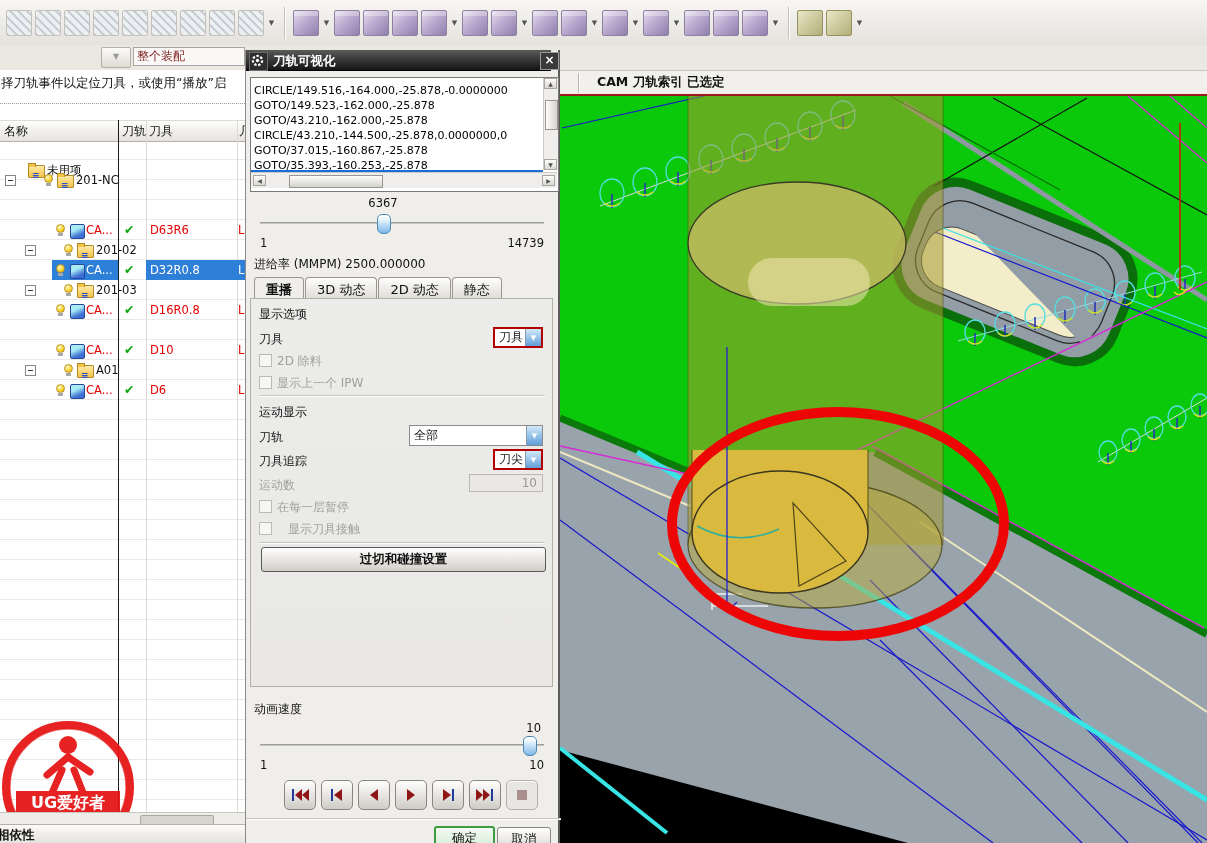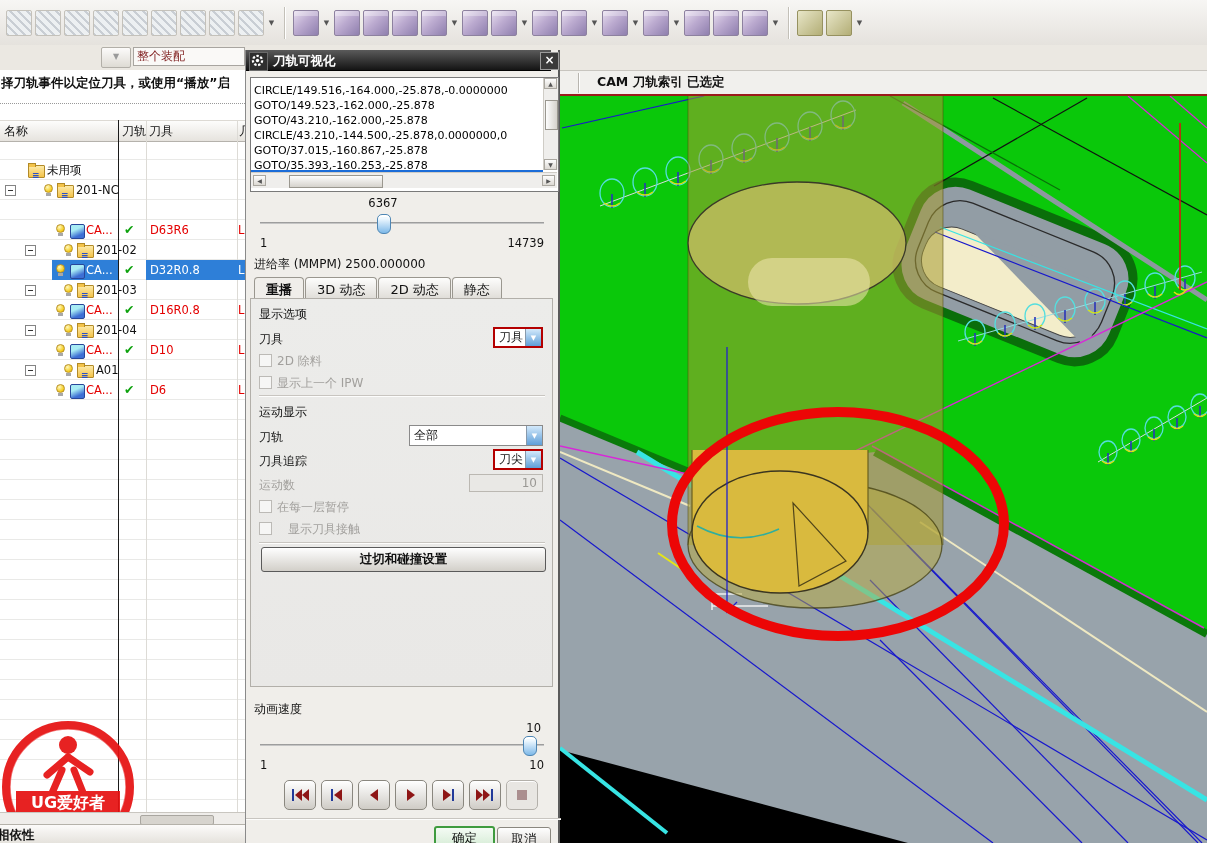--- a/index.html
+++ b/index.html
@@ -18,21 +18,21 @@
   .dd{width:9px;height:24px;color:#555;font-size:7px;display:flex;align-items:center;justify-content:center;flex:0 0 auto;}
   .tsep{width:1px;height:32px;background:#c3c0b8;box-shadow:1px 0 0 #fff;margin:0 5px;flex:0 0 auto;}
   
   #strip{left:0;top:45px;width:1207px;height:25px;background:#ebe8e2;border-bottom:1px solid #d6d3cc;}
   #asm-dd{left:101px;top:2px;width:28px;height:19px;background:linear-gradient(#fcfbfa,#dedbd4);
           border:1px solid #b2afa8;border-radius:2px;color:#9a9a9a;font-size:8px;text-align:center;line-height:18px;}
   #asm-input{left:133px;top:2px;width:104px;height:17px;border:1px solid #a8a5a0;background:#faf9f7;
              color:#7f1d1d;font-size:12px;padding:0 3px;font-family:inherit;}
   
   #left{left:0;top:70px;width:245px;height:773px;background:#fff;}
-  #prompt{left:1px;top:5px;width:243px;font-weight:bold;font-size:12.5px;white-space:nowrap;overflow:hidden;}
+  #prompt{left:1px;top:5px;width:243px;font-weight:normal;font-size:12.5px;white-space:nowrap;overflow:hidden;}
   #dotline{left:0;top:33px;width:245px;border-bottom:1px dotted #999;}
   #cols{left:0;top:50px;width:245px;height:20px;background:linear-gradient(#fdfdfc,#e6e3de);
         border-top:1px solid #dddad4;border-bottom:1px solid #b5b2ac;font-size:12px;}
   #cols span{position:absolute;top:2px;}
   #tree{left:0;top:70px;width:245px;height:672px;
         background:repeating-linear-gradient(to bottom,transparent 0 19px,#e9e9e7 19px 20px);}
   .vline{width:1px;top:50px;height:692px;}
   .r{position:absolute;left:0;width:245px;height:20px;font-size:11.5px;line-height:20px;white-space:nowrap;}
   .tw{position:absolute;top:5px;width:9px;height:9px;border:1px solid #848484;background:#fff;}
   .tw::before{content:"";display:block;width:5px;height:1px;background:#333;margin:4px auto 0;}
@@ -183,21 +183,21 @@
 
     <div id="tree" class="abs"></div>
     <div class="abs vline" style="left:118px;background:#1a1a1a"></div>
     <div class="abs vline" style="left:146px;background:#dddbd6"></div>
     <div class="abs vline" style="left:237px;background:#dddbd6"></div>
 
     <div class="r" style="top:90px">
       <span class="fold" style="left:28px"></span>
       <span class="lbl" style="left:47px">未用项</span>
       </div>
-    <div class="r" style="top:110px">
+    <div class="r" style="top:100px">
       <span class="tw" style="left:5px"></span>
       <span class="bulb" style="left:44px"></span>
       <span class="fold" style="left:57px"></span>
       <span class="lbl" style="left:76px">201-NC</span>
       </div>
     <div class="r" style="top:150px">
       <span class="bulb" style="left:56px"></span>
       <span class="opico" style="left:70px"></span>
       <span class="lbl red" style="left:86px;width:31px;overflow:hidden">CA...</span>
       <span class="chk">✔</span>
@@ -227,26 +227,20 @@
       <span class="fold" style="left:77px"></span>
       <span class="lbl" style="left:96px">201-03</span>
       </div>
     <div class="r" style="top:230px">
       <span class="bulb" style="left:56px"></span>
       <span class="opico" style="left:70px"></span>
       <span class="lbl red" style="left:86px;width:31px;overflow:hidden">CA...</span>
       <span class="chk">✔</span>
       <span class="tool red">D16R0.8</span>
       <span class="geom red">L1</span>
-      </div>
-    <div class="r" style="top:250px">
-      <span class="tw" style="left:25px"></span>
-      <span class="bulb" style="left:64px"></span>
-      <span class="fold" style="left:77px"></span>
-      <span class="lbl" style="left:96px">201-04</span>
       </div>
     <div class="r" style="top:270px">
       <span class="bulb" style="left:56px"></span>
       <span class="opico" style="left:70px"></span>
       <span class="lbl red" style="left:86px;width:31px;overflow:hidden">CA...</span>
       <span class="chk">✔</span>
       <span class="tool red">D10</span>
       <span class="geom red">L1</span>
       </div>
     <div class="r" style="top:290px">

